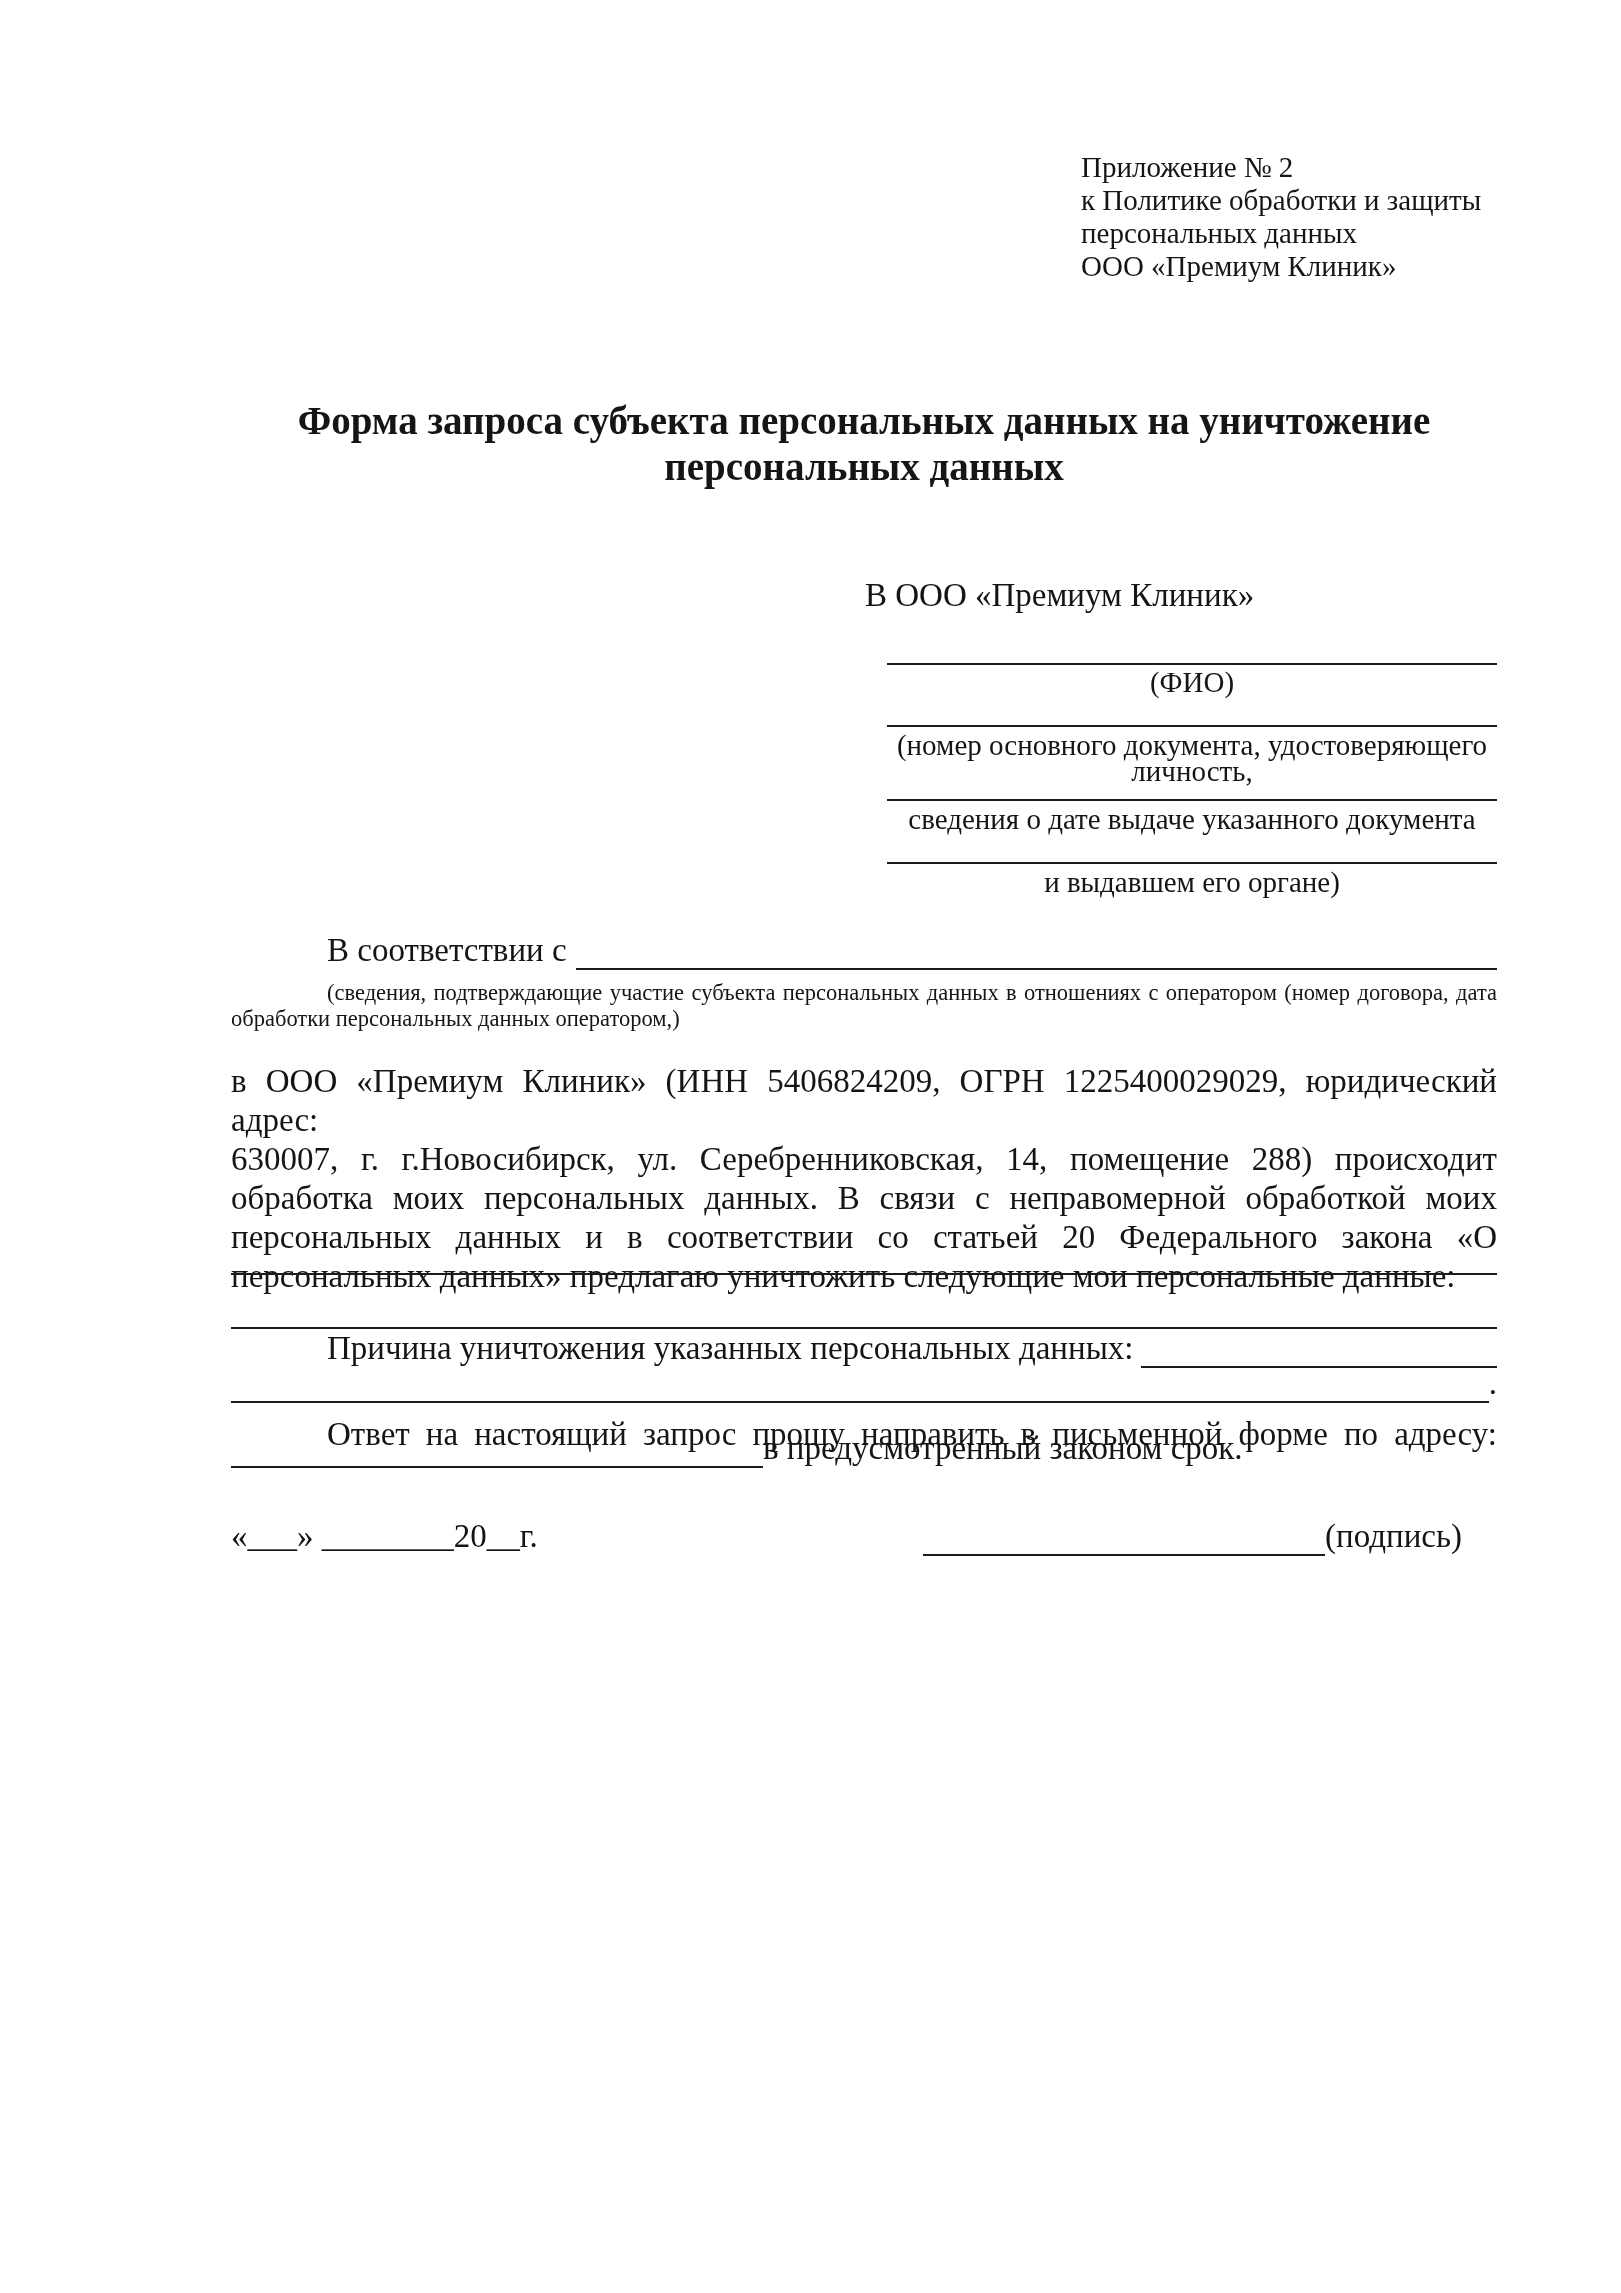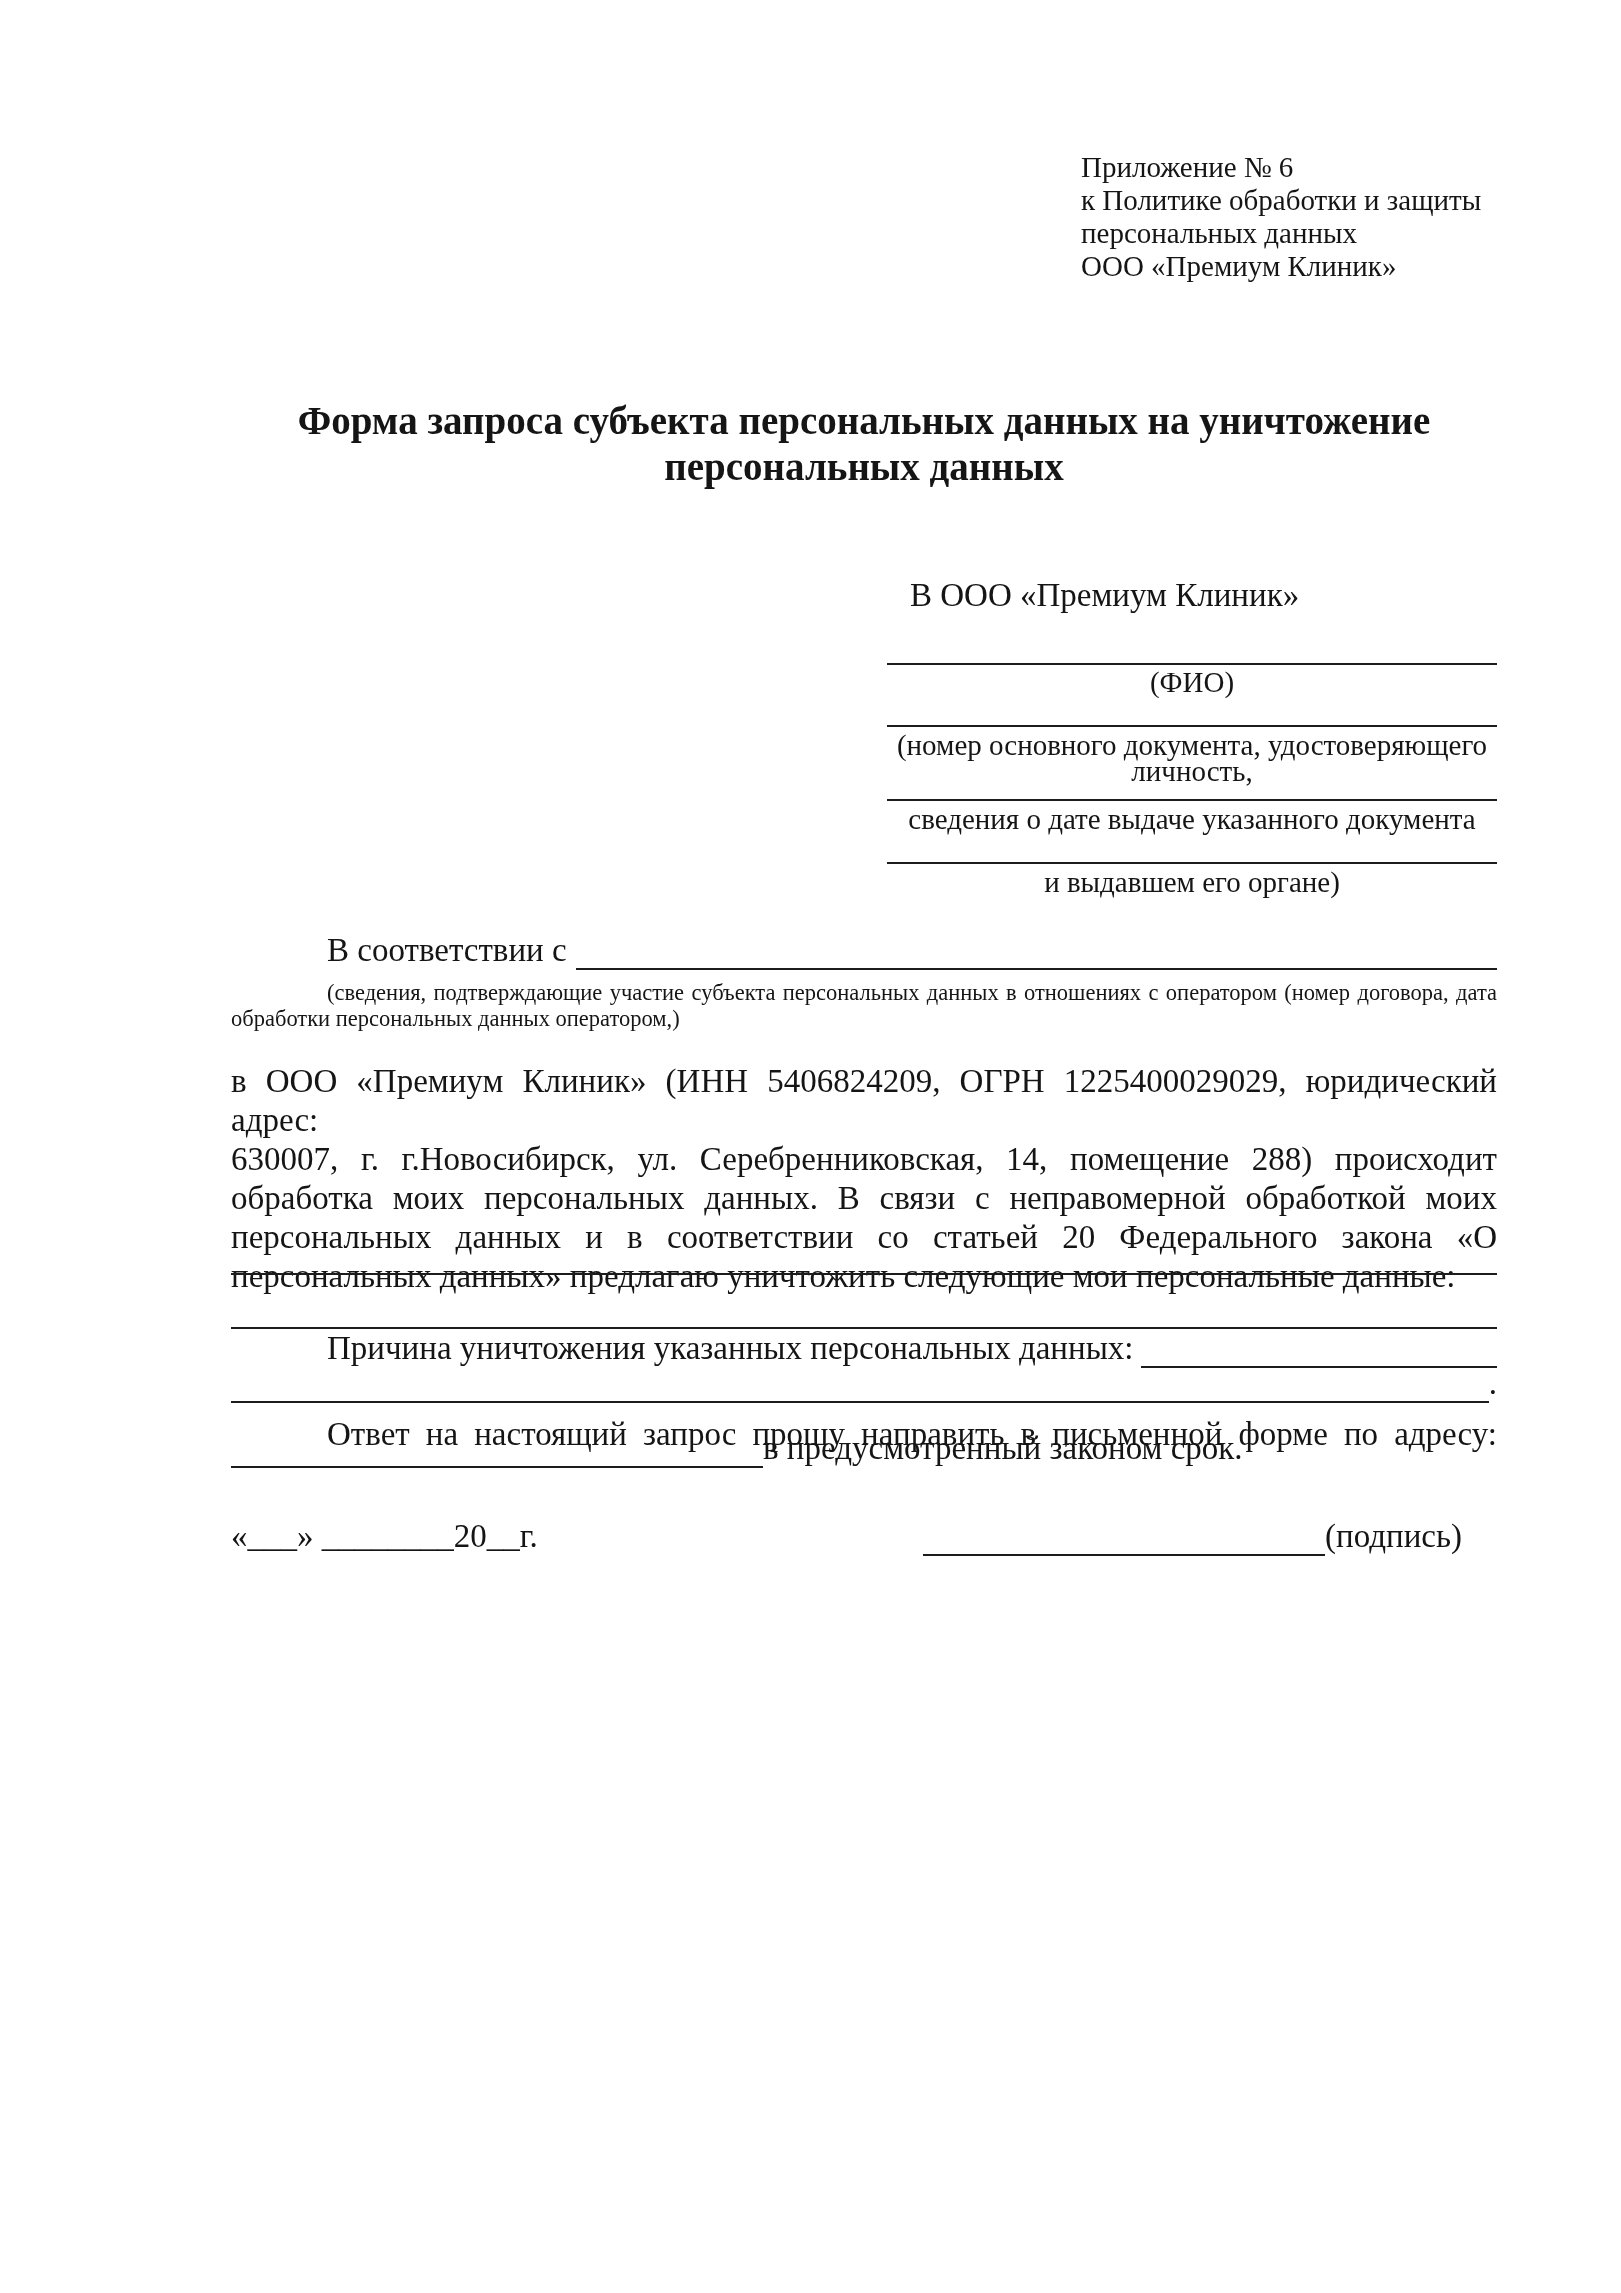--- a/index.html
+++ b/index.html
@@ -24,32 +24,32 @@
   .indent{display:inline-block;width:96px;flex:0 0 96px;}
   .note{font-size:22.5px;line-height:25.5px;}
   .nowrap{white-space:nowrap;}
 </style>
 </head>
 <body>
 
 <div class="page">
 
   <div class="abs txt30" style="left:1081px;top:151px;width:431px;">
-    <div>Приложение № 6</div>
+    <div>Приложение № 2</div>
     <div>к Политике обработки и защиты</div>
     <div>персональных данных</div>
     <div>ООО «Премиум Клиник»</div>
   </div>
 
   <div class="abs title" style="left:231px;top:398px;width:1266px;">
     <div>Форма запроса субъекта персональных данных на уничтожение</div>
     <div>персональных данных</div>
   </div>
 
-  <div class="abs txt34" style="left:910px;top:576px;width:610px;">В ООО «Премиум Клиник»</div>
+  <div class="abs txt34" style="left:865px;top:576px;width:610px;">В ООО «Премиум Клиник»</div>
 
   <div class="hline" style="left:887px;top:663px;width:610px;"></div>
   <div class="abs cap" style="left:887px;top:670px;width:610px;">(ФИО)</div>
 
   <div class="hline" style="left:887px;top:725px;width:610px;"></div>
   <div class="abs cap" style="left:887px;top:733px;width:610px;">(номер основного документа, удостоверяющего личность,</div>
 
   <div class="hline" style="left:887px;top:799px;width:610px;"></div>
   <div class="abs cap" style="left:887px;top:807px;width:610px;">сведения о дате выдаче указанного документа</div>
 

